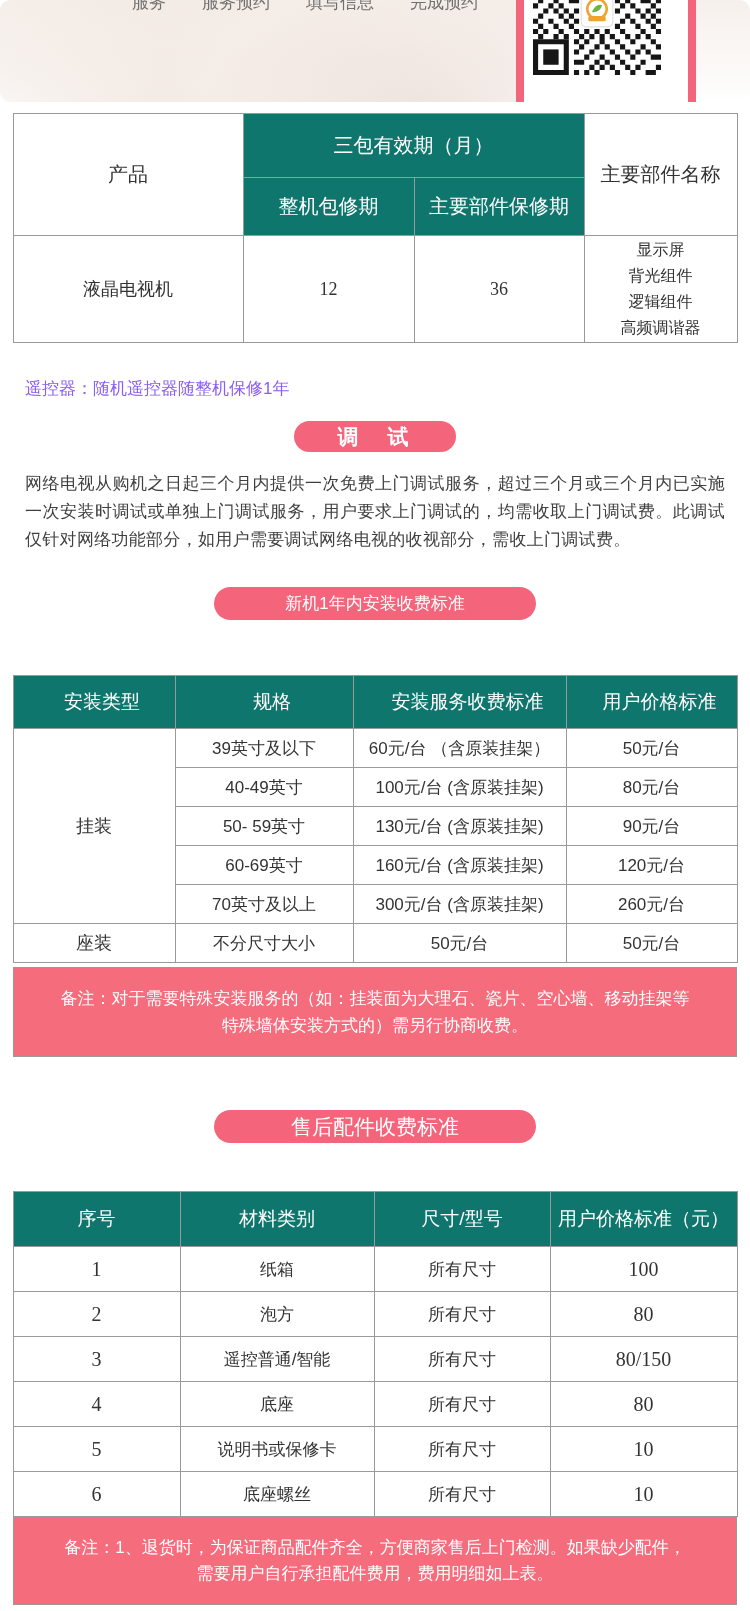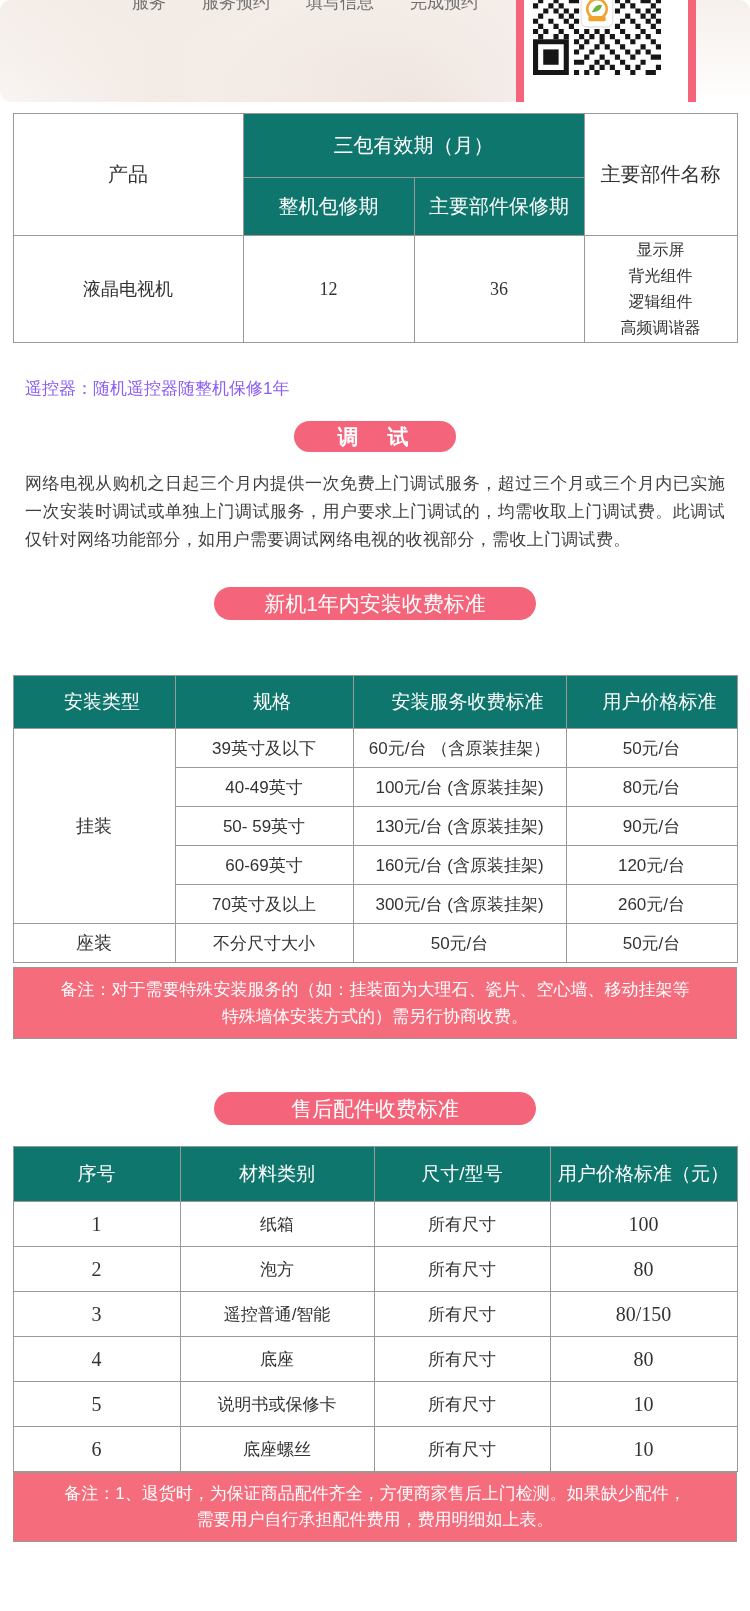--- a/index.html
+++ b/index.html
@@ -34,35 +34,35 @@
   #warranty-table .r1 th{height:63px;font-size:20px;}
   #warranty-table .r2 th{height:57px;font-size:20px;}
   #warranty-table .data td{height:106px;font-size:18px;}
   #warranty-table .num{font-family:"Liberation Serif","DejaVu Serif",serif;font-size:21px;}
   .part-lines span{display:block;font-size:16px;line-height:26px;}
   
   .remote-note{margin:34px 0 0 25px;font-size:17px;color:#8b5cf6;}
   .pill{display:block;margin:0 auto;background:#f4657b;color:#fff;text-align:center;border:none;}
   #pill-debug{margin-top:21px;width:162px;height:31px;line-height:31px;border-radius:16px;
     font-size:21px;font-weight:bold;letter-spacing:4px;}
-  #pill-install{margin-top:33px;width:322px;height:33px;line-height:33px;border-radius:17px;font-size:21px;}
+  #pill-install{margin-top:33px;width:322px;height:33px;line-height:33px;border-radius:17px;font-size:17px;}
   #pill-parts{margin-top:53px;width:322px;height:33px;line-height:33px;border-radius:17px;font-size:21px;}
   .para{margin:18px 25px 0;font-size:17px;line-height:28px;color:#404040;text-align:justify;letter-spacing:.3px;}
   .note-block{
-    width:696px;margin:4px auto 0;padding:8px 13px;background:#f56d7d;border:1px solid #999;
+    width:696px;margin:4px auto 0;padding:17px 13px;background:#f56d7d;border:1px solid #999;
     color:#fff;font-size:17px;line-height:27px;text-align:center;
   }
   .note-block div{white-space:nowrap;}
   
   #install-table{margin-top:55px;}
   #install-table th{height:52px;font-size:19px;padding-left:16px;}
   #install-table td{height:38px;font-size:17px;}
   #install-table .type-cell{font-size:18px;}
   
-  #parts-table{margin-top:21px;}
+  #parts-table{margin-top:48px;}
   #parts-table th{height:54px;font-size:19px;}
   #parts-table td{height:44px;font-size:17px;}
   #parts-table .num{font-family:"Liberation Serif","DejaVu Serif",serif;font-size:20px;}
   #parts-note{margin-top:0;line-height:26px;}
 </style>
 </head>
 <body>
 
 <div class="hero">
   <div class="hero-nav">

